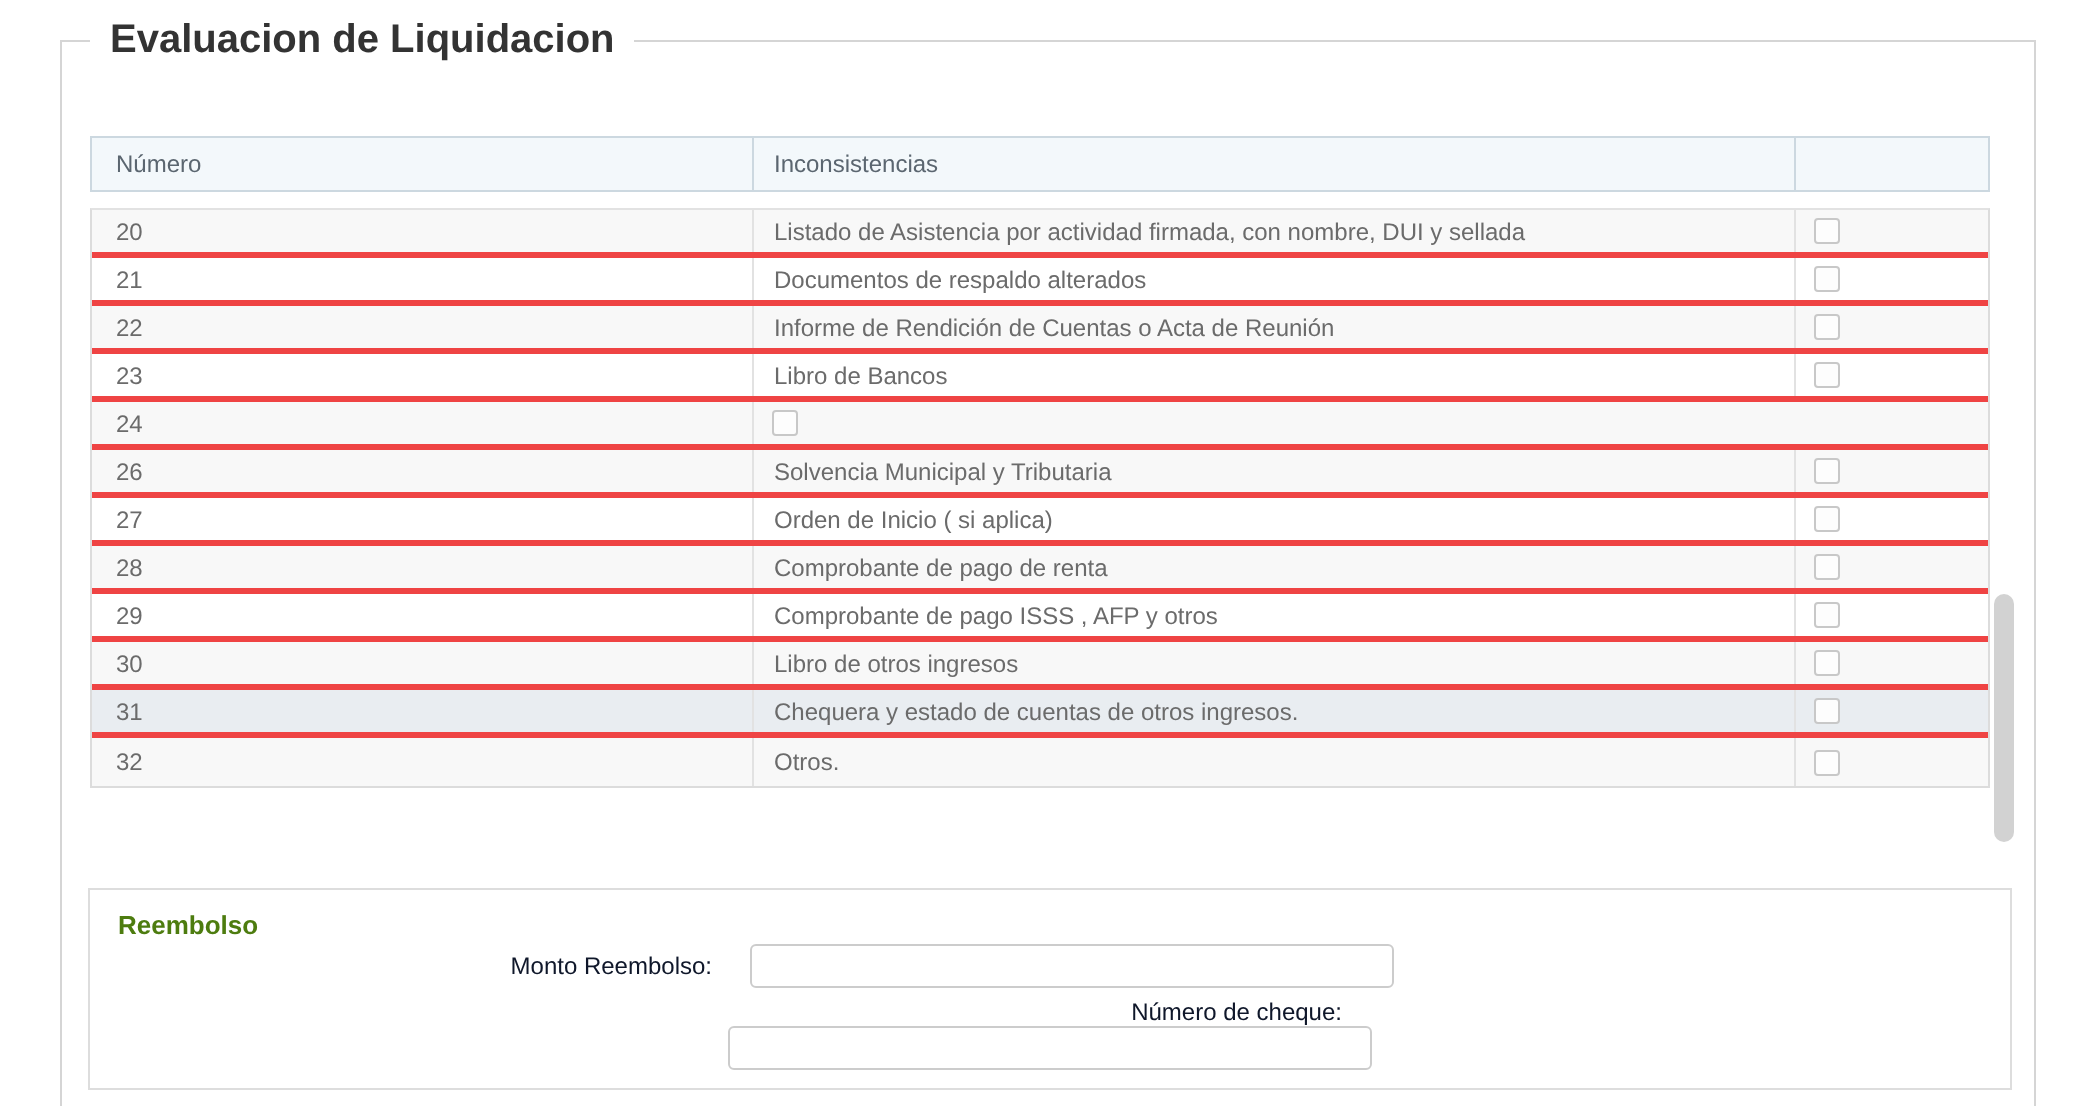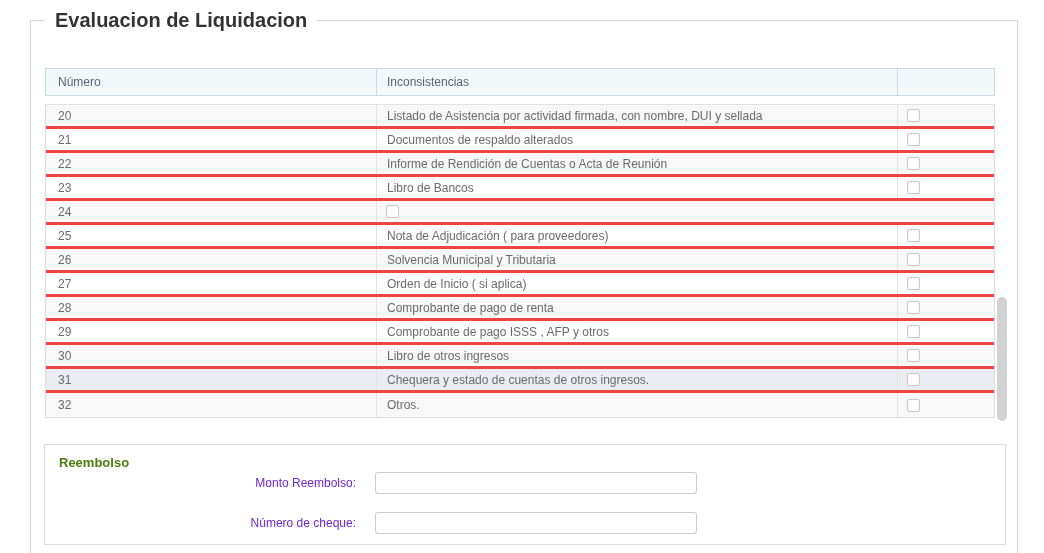--- a/index.html
+++ b/index.html
@@ -123,27 +123,27 @@
     color: #4d7c0f;
   }
   .form-row {
     position: absolute;
     left: 0;
     width: 100%;
     display: flex;
     align-items: center;
   }
   .form-row.r1 { top: 27px; }
-  .form-row.r2 { top: 67px; }
+  .form-row.r2 { top: 54px; flex-direction: column; }
   .form-label {
     width: 330px;
     padding-right: 19px;
     text-align: right;
     font-size: 12px;
-    color: #6d28d9;
+    color: #0f172a;
   }
   .form-input {
     width: 322px;
     height: 22px;
     border: 1px solid #cccccc;
     border-radius: 3px;
     background: #ffffff;
     font-family: "Liberation Sans", sans-serif;
     font-size: 12px;
     color: #333333;
@@ -189,27 +189,20 @@
         </div>
         <div class="trow">
           <div class="tcell c1">23</div>
           <div class="tcell c2">Libro de Bancos</div>
           <div class="tcell c3">
             <input type="checkbox" class="cb" style="">
           </div>
         </div>
         <div class="trow zebra">
           <div class="tcell c1">24</div>
-          <div class="tcell c3">
-            <input type="checkbox" class="cb" style="">
-          </div>
-        </div>
-        <div class="trow">
-          <div class="tcell c1">25</div>
-          <div class="tcell c2">Nota de Adjudicación ( para proveedores)</div>
           <div class="tcell c3">
             <input type="checkbox" class="cb" style="">
           </div>
         </div>
         <div class="trow zebra">
           <div class="tcell c1">26</div>
           <div class="tcell c2">Solvencia Municipal y Tributaria</div>
           <div class="tcell c3">
             <input type="checkbox" class="cb" style="">
           </div>

